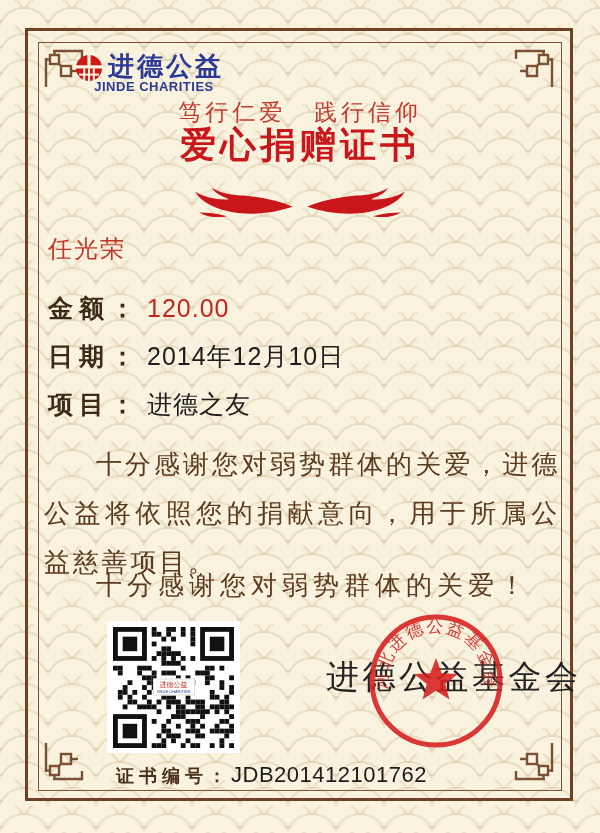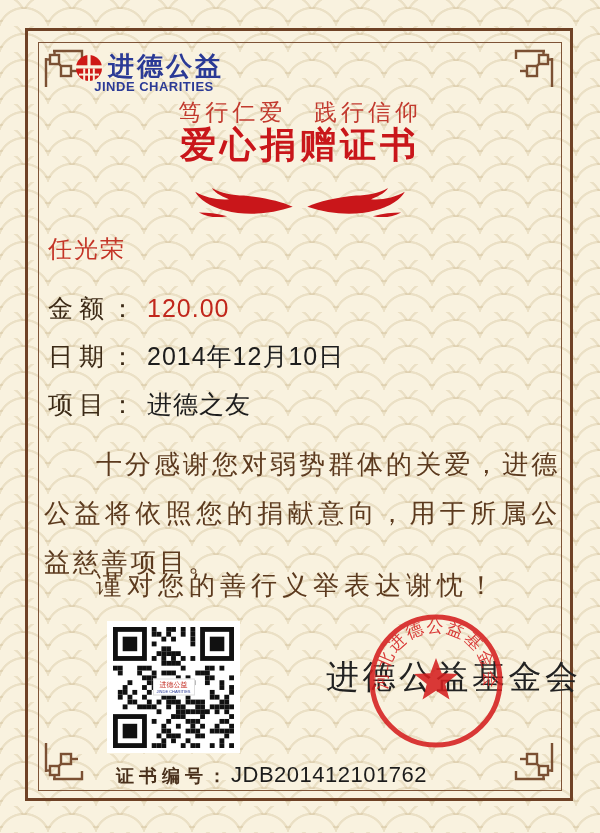--- a/index.html
+++ b/index.html
@@ -29,21 +29,21 @@
   .motto span{margin:0 9px;}
   .main-title{position:absolute;left:0;top:121px;width:100%;text-align:center;color:#c9161a;font-size:36px;font-weight:bold;letter-spacing:4px;}
   .subtitle-row{position:absolute;left:0;top:188px;width:100%;display:flex;justify-content:center;align-items:center;gap:10px;}
   .subtitle{color:#c9161a;font-size:19px;font-weight:bold;letter-spacing:3px;white-space:nowrap;}
   .flourish{width:104px;height:30px;}
 
   .recipient{position:absolute;left:48px;top:226px;color:#c43527;font-size:24px;letter-spacing:2px;font-family:"Liberation Sans","DejaVu Sans",sans-serif;margin-top:7px;}
 
   .fields{position:absolute;left:48px;top:292px;}
   .field-row{display:flex;align-items:baseline;margin-bottom:15px;}
-  .field-label{color:#3c2a16;font-size:25px;font-weight:normal;letter-spacing:6px;}
+  .field-label{color:#3c2a16;font-size:25px;font-weight:bold;letter-spacing:6px;}
   .field-value{font-family:"Liberation Sans","DejaVu Sans",sans-serif;font-size:25px;color:#1d1d1d;margin-left:6px;letter-spacing:1px;}
   .field-value.red{color:#c1271c;}
 
   .body-paragraph{position:absolute;left:44px;top:440px;width:516px;color:#5c3a1e;font-size:26px;line-height:49px;letter-spacing:2.8px;text-indent:2em;text-align:justify;}
   .closing-line{position:absolute;left:44px;top:562px;width:516px;color:#5c3a1e;font-size:26px;line-height:48px;letter-spacing:5px;text-indent:2em;}
 
   .qr-block{position:absolute;left:107px;top:621px;width:133px;height:132px;background:#ffffff;}
   .qr-block svg{position:absolute;left:6px;top:6px;}
   .qr-logo{position:absolute;left:50%;top:50%;transform:translate(-50%,-50%);background:#fff;border:1px solid #ddd;padding:1px 3px;font-size:7px;line-height:8px;color:#c1271c;font-family:"Liberation Sans","DejaVu Sans",sans-serif;white-space:nowrap;text-align:center;}
   .qr-logo .en{display:block;color:#2b3a96;font-size:4px;line-height:5px;}
@@ -160,21 +160,21 @@
       <span class="field-label">日期：</span>
       <span class="field-value">2014年12月10日</span>
     </div>
     <div class="field-row">
       <span class="field-label">项目：</span>
       <span class="field-value">进德之友</span>
     </div>
   </div>
 
   <div class="body-paragraph">十分感谢您对弱势群体的关爱，进德公益将依照您的捐献意向，用于所属公益慈善项目。</div>
-  <div class="closing-line">谨对您的善行义举表达谢忱！</div>
+  <div class="closing-line">十分感谢您对弱势群体的关爱！</div>
 
   <div class="qr-block">
     <svg id="qr-svg" width="121" height="121">
         <rect x="0" y="0" width="33.879999999999995" height="33.879999999999995" fill="#111"></rect>
         <rect x="4.84" y="4.84" width="24.2" height="24.2" fill="#fff"></rect>
         <rect x="9.68" y="9.68" width="14.52" height="14.52" fill="#111"></rect>
         <rect x="87.12" y="0" width="33.879999999999995" height="33.879999999999995" fill="#111"></rect>
         <rect x="91.96" y="4.84" width="24.2" height="24.2" fill="#fff"></rect>
         <rect x="96.8" y="9.68" width="14.52" height="14.52" fill="#111"></rect>
         <rect x="0" y="87.12" width="33.879999999999995" height="33.879999999999995" fill="#111"></rect>

